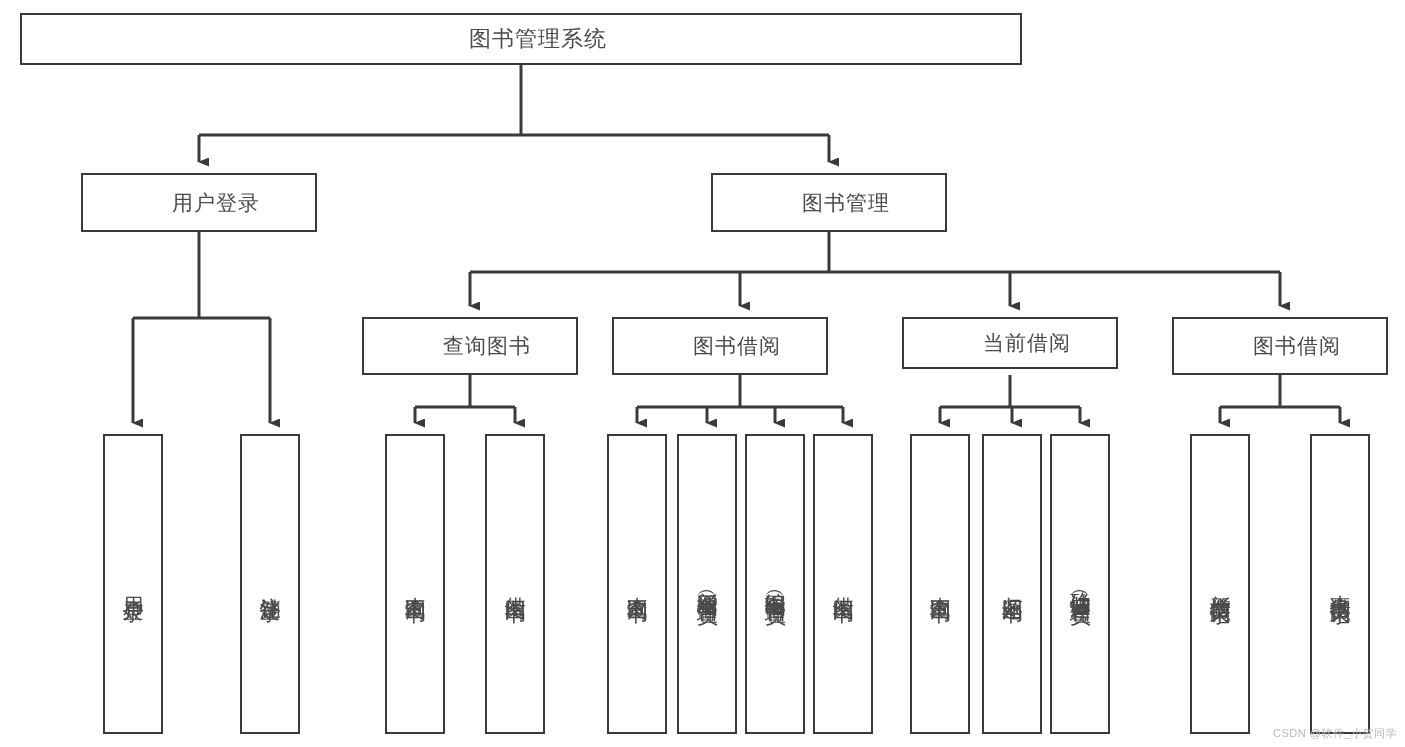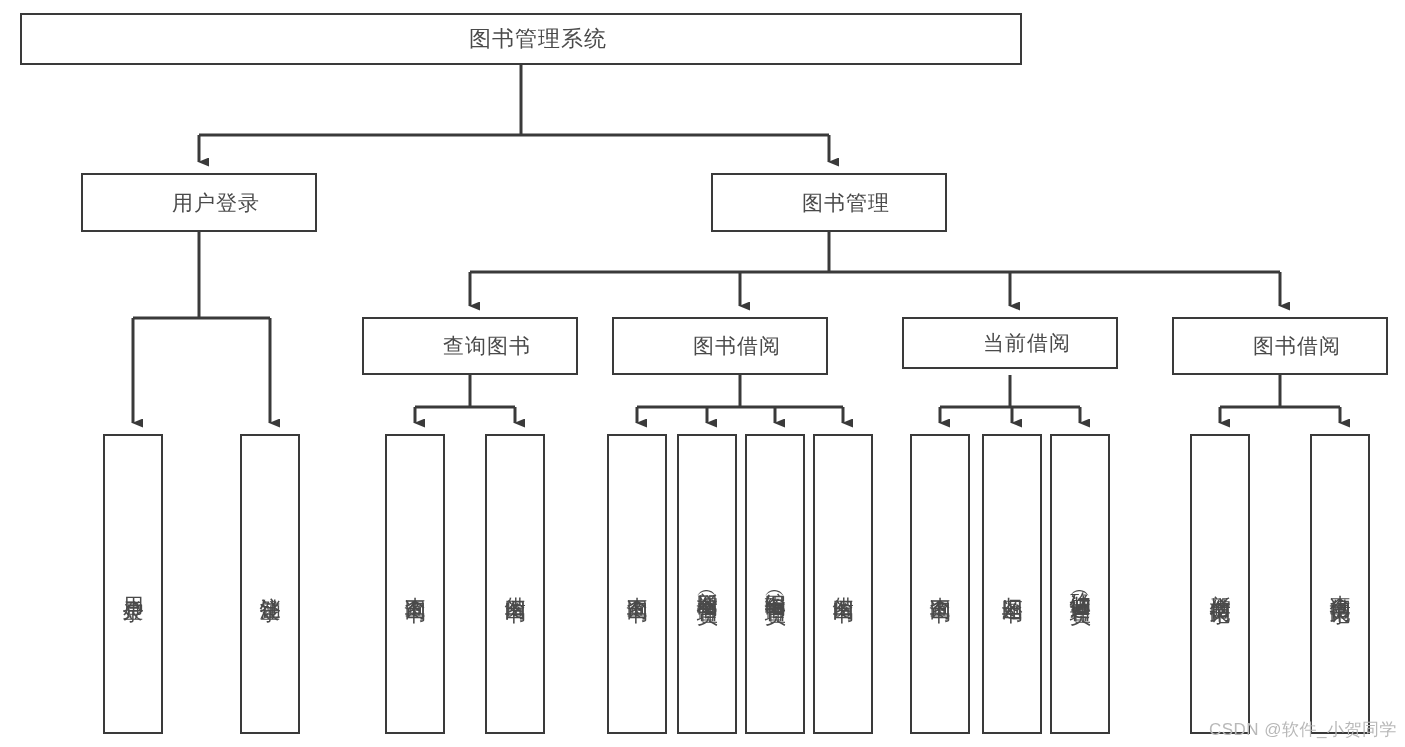--- a/index.html
+++ b/index.html
@@ -55,21 +55,21 @@
     justify-content: center;
     text-align: center;
   }
   .node-title {
     font-size: 22px;
   }
   #watermark {
     position: absolute;
     right: 8px;
     bottom: 6px;
-    font-size: 17px;
+    font-size: 11px;
     color: #b8b8b8;
     letter-spacing: 0.5px;
     white-space: nowrap;
     z-index: 5;
   }
 </style>
 </head>
 <body>
 
 <div id="diagram-root">

